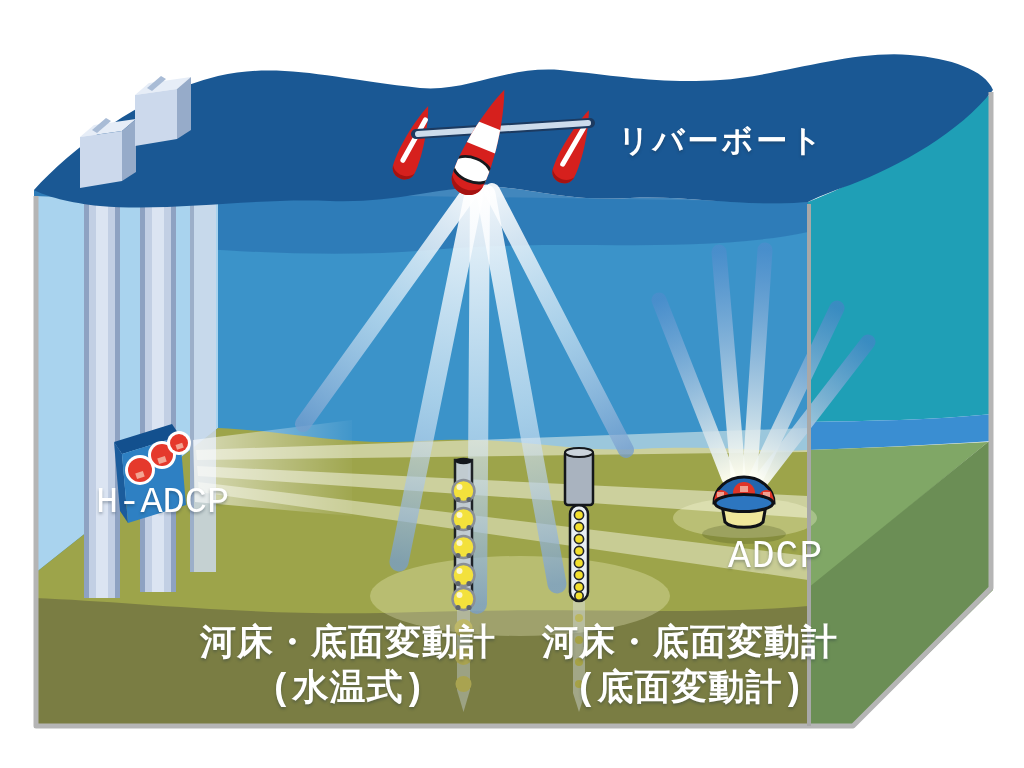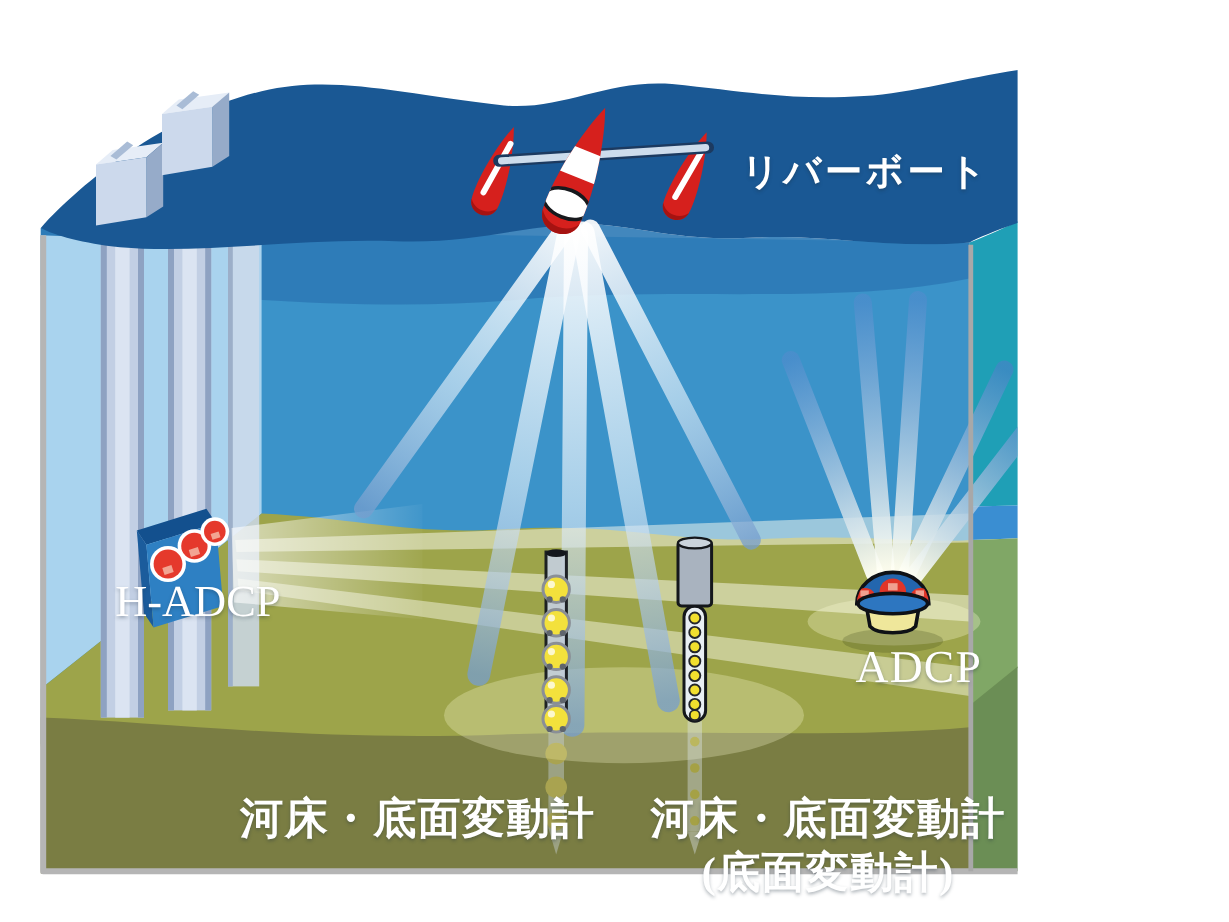--- a/index.html
+++ b/index.html
@@ -1,28 +1,28 @@
 <!DOCTYPE html>
 <html><head>
 <meta charset="utf-8">
 <style>
   html,body{margin:0;padding:0;background:#ffffff;}
   .stage{
-    position:relative;width:848px;height:768px;overflow:hidden;background:#ffffff;
-    font-family:Liberation Serif, serif;
+    position:relative;width:1024px;height:768px;overflow:hidden;background:#ffffff;
+    font-family:Liberation Mono, monospace;
   }
   .stage svg{position:absolute;left:0;top:0;}
   .lbl{
     position:absolute;color:#ffffff;font-weight:600;line-height:1.2;
     text-shadow:0 2px 3px rgba(30,45,60,.35);white-space:nowrap;letter-spacing:1px;
   }
   .lbl-riverboat{left:618px;top:124px;font-size:31px;letter-spacing:3px;}
   .lbl-hadcp{left:96px;top:480px;font-size:37px;font-weight:500;letter-spacing:0;}
-  .lbl-adcp{left:713px;top:534px;font-size:38px;font-weight:500;letter-spacing:1px;}
-  .lbl-bed{font-size:36px;text-align:center;transform:translateX(-50%);line-height:45px;margin-top:38px;}
+  .lbl-adcp{left:728px;top:534px;font-size:38px;font-weight:500;letter-spacing:1px;}
+  .lbl-bed{font-size:36px;text-align:center;transform:translateX(-50%);line-height:45px;}
   .lbl-bed-thermal{left:348px;top:622px;}
   .lbl-bed-backscatter{left:690px;top:622px;}
 </style>
 </head>
 <body>
 
 <div class="stage">
 
 <svg width="1024" height="768" viewBox="0 0 1024 768">
   <defs>
@@ -294,20 +294,21 @@
     <line x1="809" y1="204" x2="809" y2="726" stroke-width="4" stroke="#a8a8a8"></line>
   </g>
 </svg>
 
 <div class="lbl lbl-riverboat">リバーボート</div>
 <div class="lbl lbl-hadcp">H-ADCP</div>
 <div class="lbl lbl-adcp">ADCP</div>
 
 <div class="lbl lbl-bed lbl-bed-thermal">
   <div>河床・底面変動計</div>
+  <div>(水温式)</div>
 </div>
 
 <div class="lbl lbl-bed lbl-bed-backscatter">
   <div>河床・底面変動計</div>
   <div>(底面変動計)</div>
 </div>
 
 </div>
 
 </body></html>

